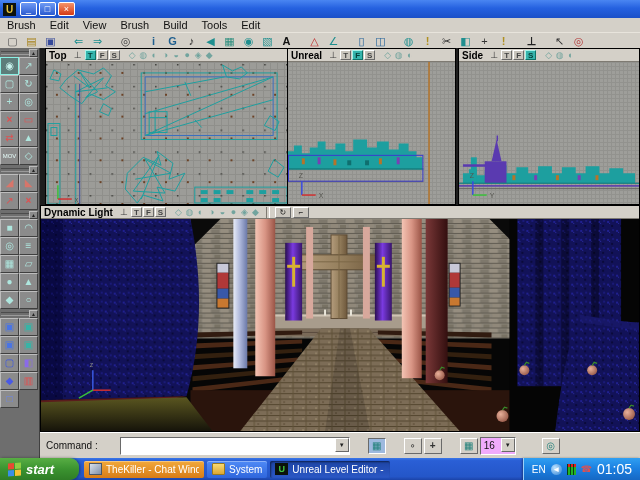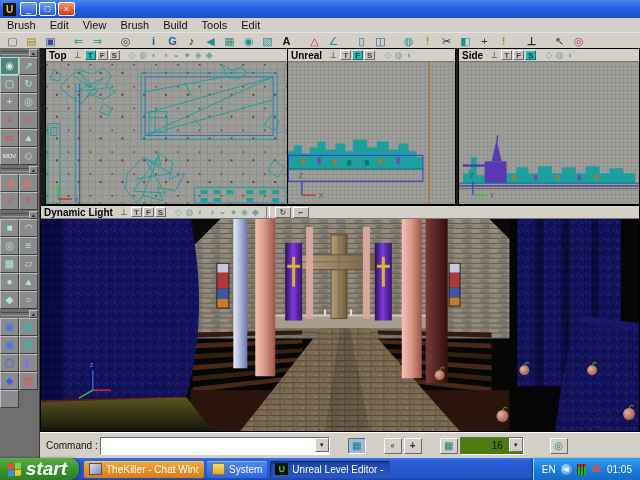--- a/index.html
+++ b/index.html
@@ -66,38 +66,38 @@
   #vp-top{left:5px;top:0;width:245px;height:157px;}
   #vp-front{left:247px;top:0;width:169px;height:157px;}
   #vp-side{left:418px;top:0;width:182px;height:157px;}
   #vp-3d{left:0;top:157px;width:600px;height:227px;background:#000;}
   .hsep{width:2px;height:11px;border-left:1px solid #7e7a72;border-right:1px solid #fff;margin:0 3px;}
   .hbtn{width:16px;height:11px;padding:0;border:1px solid;border-color:#fff #6a6a6a #6a6a6a #fff;
     background:#c9c5bd;font-size:8px;line-height:9px;color:#222;}
   
   #commandbar{position:absolute;left:40px;top:432px;width:600px;height:26px;background:#d4d0c8;
     border-top:1px solid #fff;display:flex;align-items:center;padding-left:6px;box-sizing:border-box;gap:2px;}
-  .cmdlabel{font-size:10px;color:#111;margin-right:0;}
+  .cmdlabel{font-size:10px;color:#111;margin-right:20px;}
   .combo{display:flex;width:228px;height:16px;border:1px solid;border-color:#6a6a6a #fff #fff #6a6a6a;background:#fff;}
   .combo input{flex:1;border:none;outline:none;font:10px "Liberation Sans",sans-serif;padding:0 2px;}
   .combo-arrow{width:14px;height:14px;border:1px solid;border-color:#fff #6a6a6a #6a6a6a #fff;
     background:#d4d0c8;font-size:6px;line-height:12px;padding:0;color:#222;}
   .cbtn{width:18px;height:16px;padding:0;border:1px solid;border-color:#fff #6a6a6a #6a6a6a #fff;
     background:#d4d0c8;font-size:10px;line-height:14px;color:#1f7f78;}
   .cbtn.pressed{border-color:#6a6a6a #fff #fff #6a6a6a;background:#9db9de;}
   .cgap{width:14px;}
-  .gridsel{display:flex;width:34px;height:16px;border:1px solid;border-color:#6a6a6a #fff #fff #6a6a6a;background:#4d7c0f;padding-left:28px;}
+  .gridsel{display:flex;width:34px;height:16px;border:1px solid;border-color:#6a6a6a #fff #fff #6a6a6a;background:#f0abfc;}
   .gridsel .val{flex:1;font-size:10px;line-height:15px;padding-left:3px;color:#111;}
   
   #taskbar{position:absolute;left:0;top:458px;width:640px;height:22px;
     background:linear-gradient(180deg,#3a77e8 0%,#2a5fd6 12%,#2456c8 85%,#1b43a8 100%);
     display:flex;align-items:center;}
   #startbtn{height:22px;width:79px;border:none;padding:0 12px 0 8px;display:flex;align-items:center;gap:4px;
     border-radius:0 9px 9px 0;background:linear-gradient(180deg,#58ae44 0%,#3b9330 50%,#2f7d26 100%);
-    box-shadow:1px 0 3px #0006;color:#fff;font-size:19px;font-weight:bold;font-style:italic;}
+    box-shadow:1px 0 3px #0006;color:#fff;font-size:13px;font-weight:bold;font-style:italic;}
   .flag{width:14px;height:13px;display:grid;grid-template-columns:6px 6px;grid-template-rows:6px 6px;gap:1px;transform:skewY(-4deg);}
   .flag i{display:block;}
   .flag i:nth-child(1){background:#e84a33;}.flag i:nth-child(2){background:#8fce43;}
   .flag i:nth-child(3){background:#3a8fe8;}.flag i:nth-child(4){background:#f6c234;}
   #tasks{display:flex;gap:3px;margin-left:5px;flex:1;}
   .task{height:17px;border:none;border-radius:2px;padding:0 5px;display:flex;align-items:center;gap:4px;
     font-size:10px;color:#fff;max-width:120px;overflow:hidden;
     background:linear-gradient(180deg,#4f8af6,#2f66dc);box-shadow:inset 0 1px 0 #ffffff55;}
   .task[data-state="attention"]{background:linear-gradient(180deg,#f2a93c,#d87c17);}
   .task[data-state="active"]{background:linear-gradient(180deg,#1d44a4,#2b58c6);box-shadow:inset 1px 1px 2px #00000088;}
@@ -110,21 +110,21 @@
   #tray{height:22px;display:flex;align-items:center;gap:5px;padding:0 8px 0 8px;
     background:linear-gradient(180deg,#2f9ff2 0%,#1b7fe0 50%,#1668c4 100%);
     border-left:1px solid #9cd0f8;box-shadow:-1px 0 2px #0005;color:#fff;}
   .trtext{font-size:10px;}
   .tr-msn{width:11px;height:11px;border-radius:50%;background:radial-gradient(circle at 35% 35%,#bfe4ff,#2a7fd4);
     color:#fff;font-size:8px;line-height:11px;text-align:center;}
   .tr-eq{width:9px;height:11px;background:
      repeating-linear-gradient(90deg,#0b3f12 0 1px,transparent 1px 3px),
      linear-gradient(180deg,#e02020 0 3px,#22b422 3px 100%);}
   .tr-phone{color:#e05050;font-size:9px;}
-  .clock{font-size:10px;}
+  .clock{font-size:14px;}
 </style>
 </head>
 <body>
 
 <div id="screen">
 
   <div class="titlebar">
     <span class="title-icon">U</span>
     <span class="winbtns">
 

